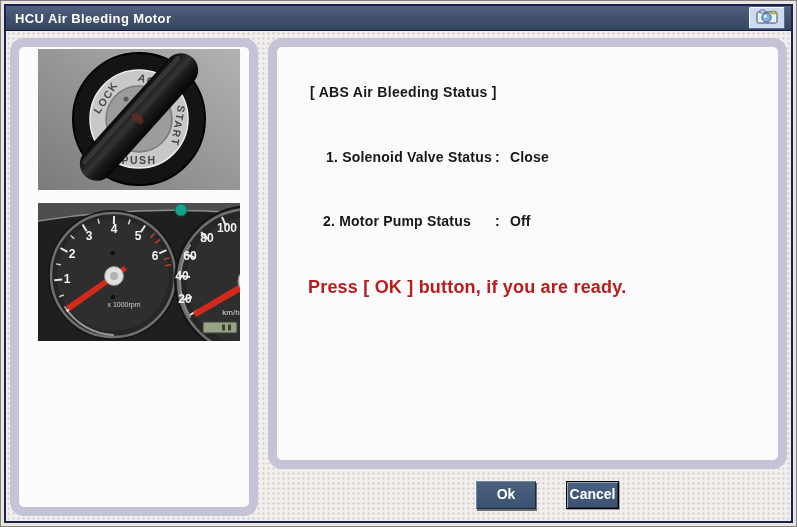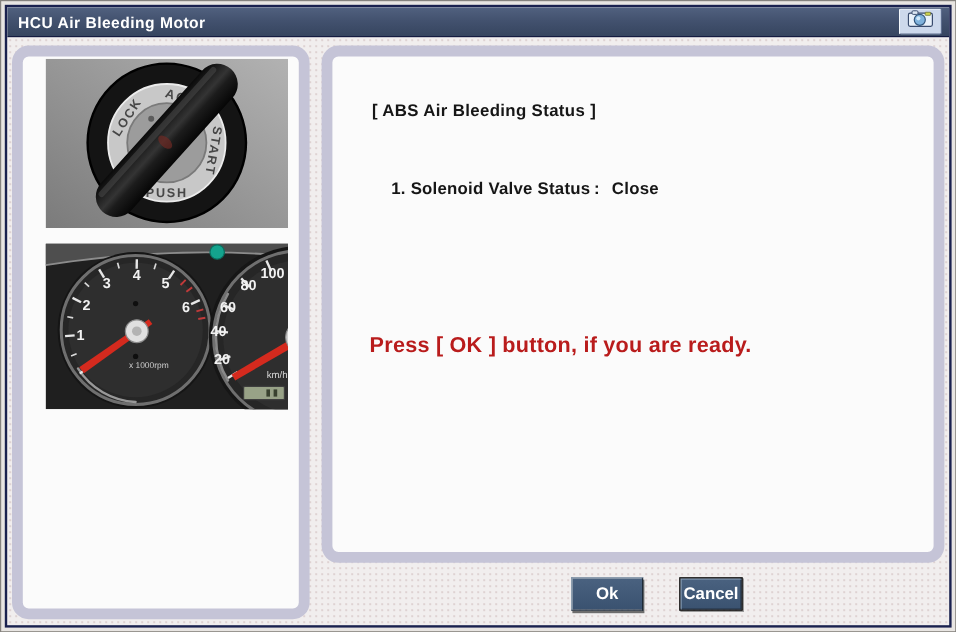--- a/index.html
+++ b/index.html
@@ -176,20 +176,23 @@
         </svg>
       </div>
 
       <div class="panel panel-right">
         <div class="status-heading">[ ABS Air Bleeding Status ]</div>
 
         <div class="status-line status-line-1">
           <span class="status-label">1. Solenoid Valve Status</span><span class="status-colon">:</span><span>Close</span>
         </div>
 
+        <div class="status-line status-line-2">
+          <span class="status-label">2. Motor Pump Status</span><span class="status-colon">:</span><span>Off</span>
+        </div>
 
         <div class="instruction">Press [ OK ] button, if you are ready.</div>
       </div>
 
       <div class="btn btn-ok">Ok</div>
       <div class="btn btn-cancel">Cancel</div>
 
     </div>
   </div>
 </div>

